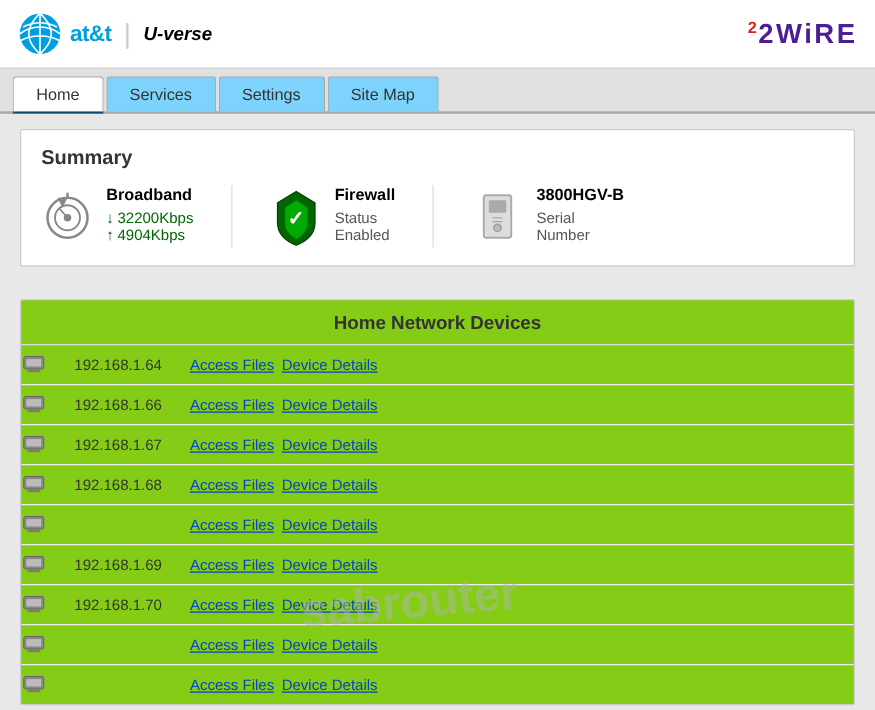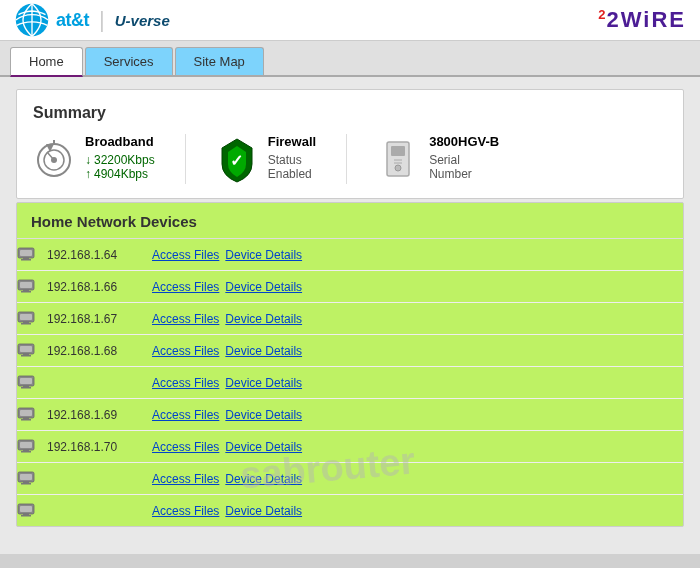--- a/index.html
+++ b/index.html
@@ -6,39 +6,39 @@
     body { font-family: Arial, sans-serif; font-size: 13px; background: #d0d0d0; width: 700px; height: 568px; overflow: hidden; }
 
     
     #header {
       background: white;
       border-bottom: 1px solid #ccc;
       padding: 8px 14px;
       display: flex;
       align-items: center;
       justify-content: space-between;
-      height: 41px;
+      height: 55px;
     }
     .att-logo {
       display: flex;
       align-items: center;
       gap: 6px;
     }
     .att-globe {
       width: 36px;
       height: 36px;
     }
     .att-text {
       font-size: 18px;
       font-weight: bold;
       color: #00a0e0;
       letter-spacing: -0.5px;
     }
     .uverse-text {
-      color: #0c4a6e;
+      color: #000000;
       font-style: italic;
       font-size: 15px;
       font-weight: bold;
     }
     .pipe-sep {
       color: #ccc;
       font-size: 22px;
       margin: 0 4px;
     }
     .wire-logo {
@@ -63,21 +63,21 @@
       border-bottom: none;
       background: #7dd3fc;
       cursor: pointer;
       font-size: 13px;
       color: #333;
       margin-right: 2px;
       border-radius: 3px 3px 0 0;
     }
     .tab.active {
       background: white;
-      border-bottom: 2px solid #701a75;
+      border-bottom: 2px solid #0c4a6e;
       margin-bottom: -2px;
       font-weight: normal;
       z-index: 1;
     }
 
     
     #main {
       background: #e8e8e8;
       padding: 12px 16px;
       height: calc(568px - 55px - 36px);
@@ -88,21 +88,21 @@
     .section-title {
       font-size: 16px;
       font-weight: bold;
       color: #333;
       margin-bottom: 12px;
     }
     .summary-box {
       background: white;
       border: 1px solid #ccc;
       padding: 14px 16px;
-      margin-bottom: 3px;
+      margin-bottom: 26px;
       border-radius: 2px;
     }
     .summary-items {
       display: flex;
       align-items: flex-start;
       gap: 0;
     }
     .summary-item {
       display: flex;
       align-items: flex-start;
@@ -141,24 +141,25 @@
       color: #555;
     }
 
     
     .icon-broadband svg, .icon-wireless svg, .icon-firewall svg, .icon-device svg {
       display: block;
     }
 
     
     .devices-box {
-      background: #bef264;
+      background: #84cc16;
       border: 1px solid #ccc;
       border-radius: 2px;
       overflow: hidden;
+      text-align: center;
     }
     .devices-title {
       font-size: 15px;
       font-weight: bold;
       color: #333;
       padding: 10px 14px 8px 14px;
       border-bottom: 1px solid #ddd;
     }
     .device-row {
       display: flex;
@@ -227,20 +228,21 @@
     <span class="uverse-text">U-verse</span>
   </div>
   <div class="wire-logo">
     <span style="font-size:13px;vertical-align:super;color:#e02020;">2</span><span style="color:#4c1d95;font-size:22px;font-weight:900;letter-spacing:2px;">2WiRE</span>
   </div>
 </div>
 
 <div id="nav-tabs">
   <div class="tab active">Home</div>
   <div class="tab">Services</div>
+  <div class="tab">Settings</div>
   <div class="tab">Site Map</div>
 </div>
 
 <div id="main" style="position:relative;">
 
   <div class="watermark">sabrouter</div>
 
   <div class="summary-box">
     <div class="section-title">Summary</div>
     <div class="summary-items">

